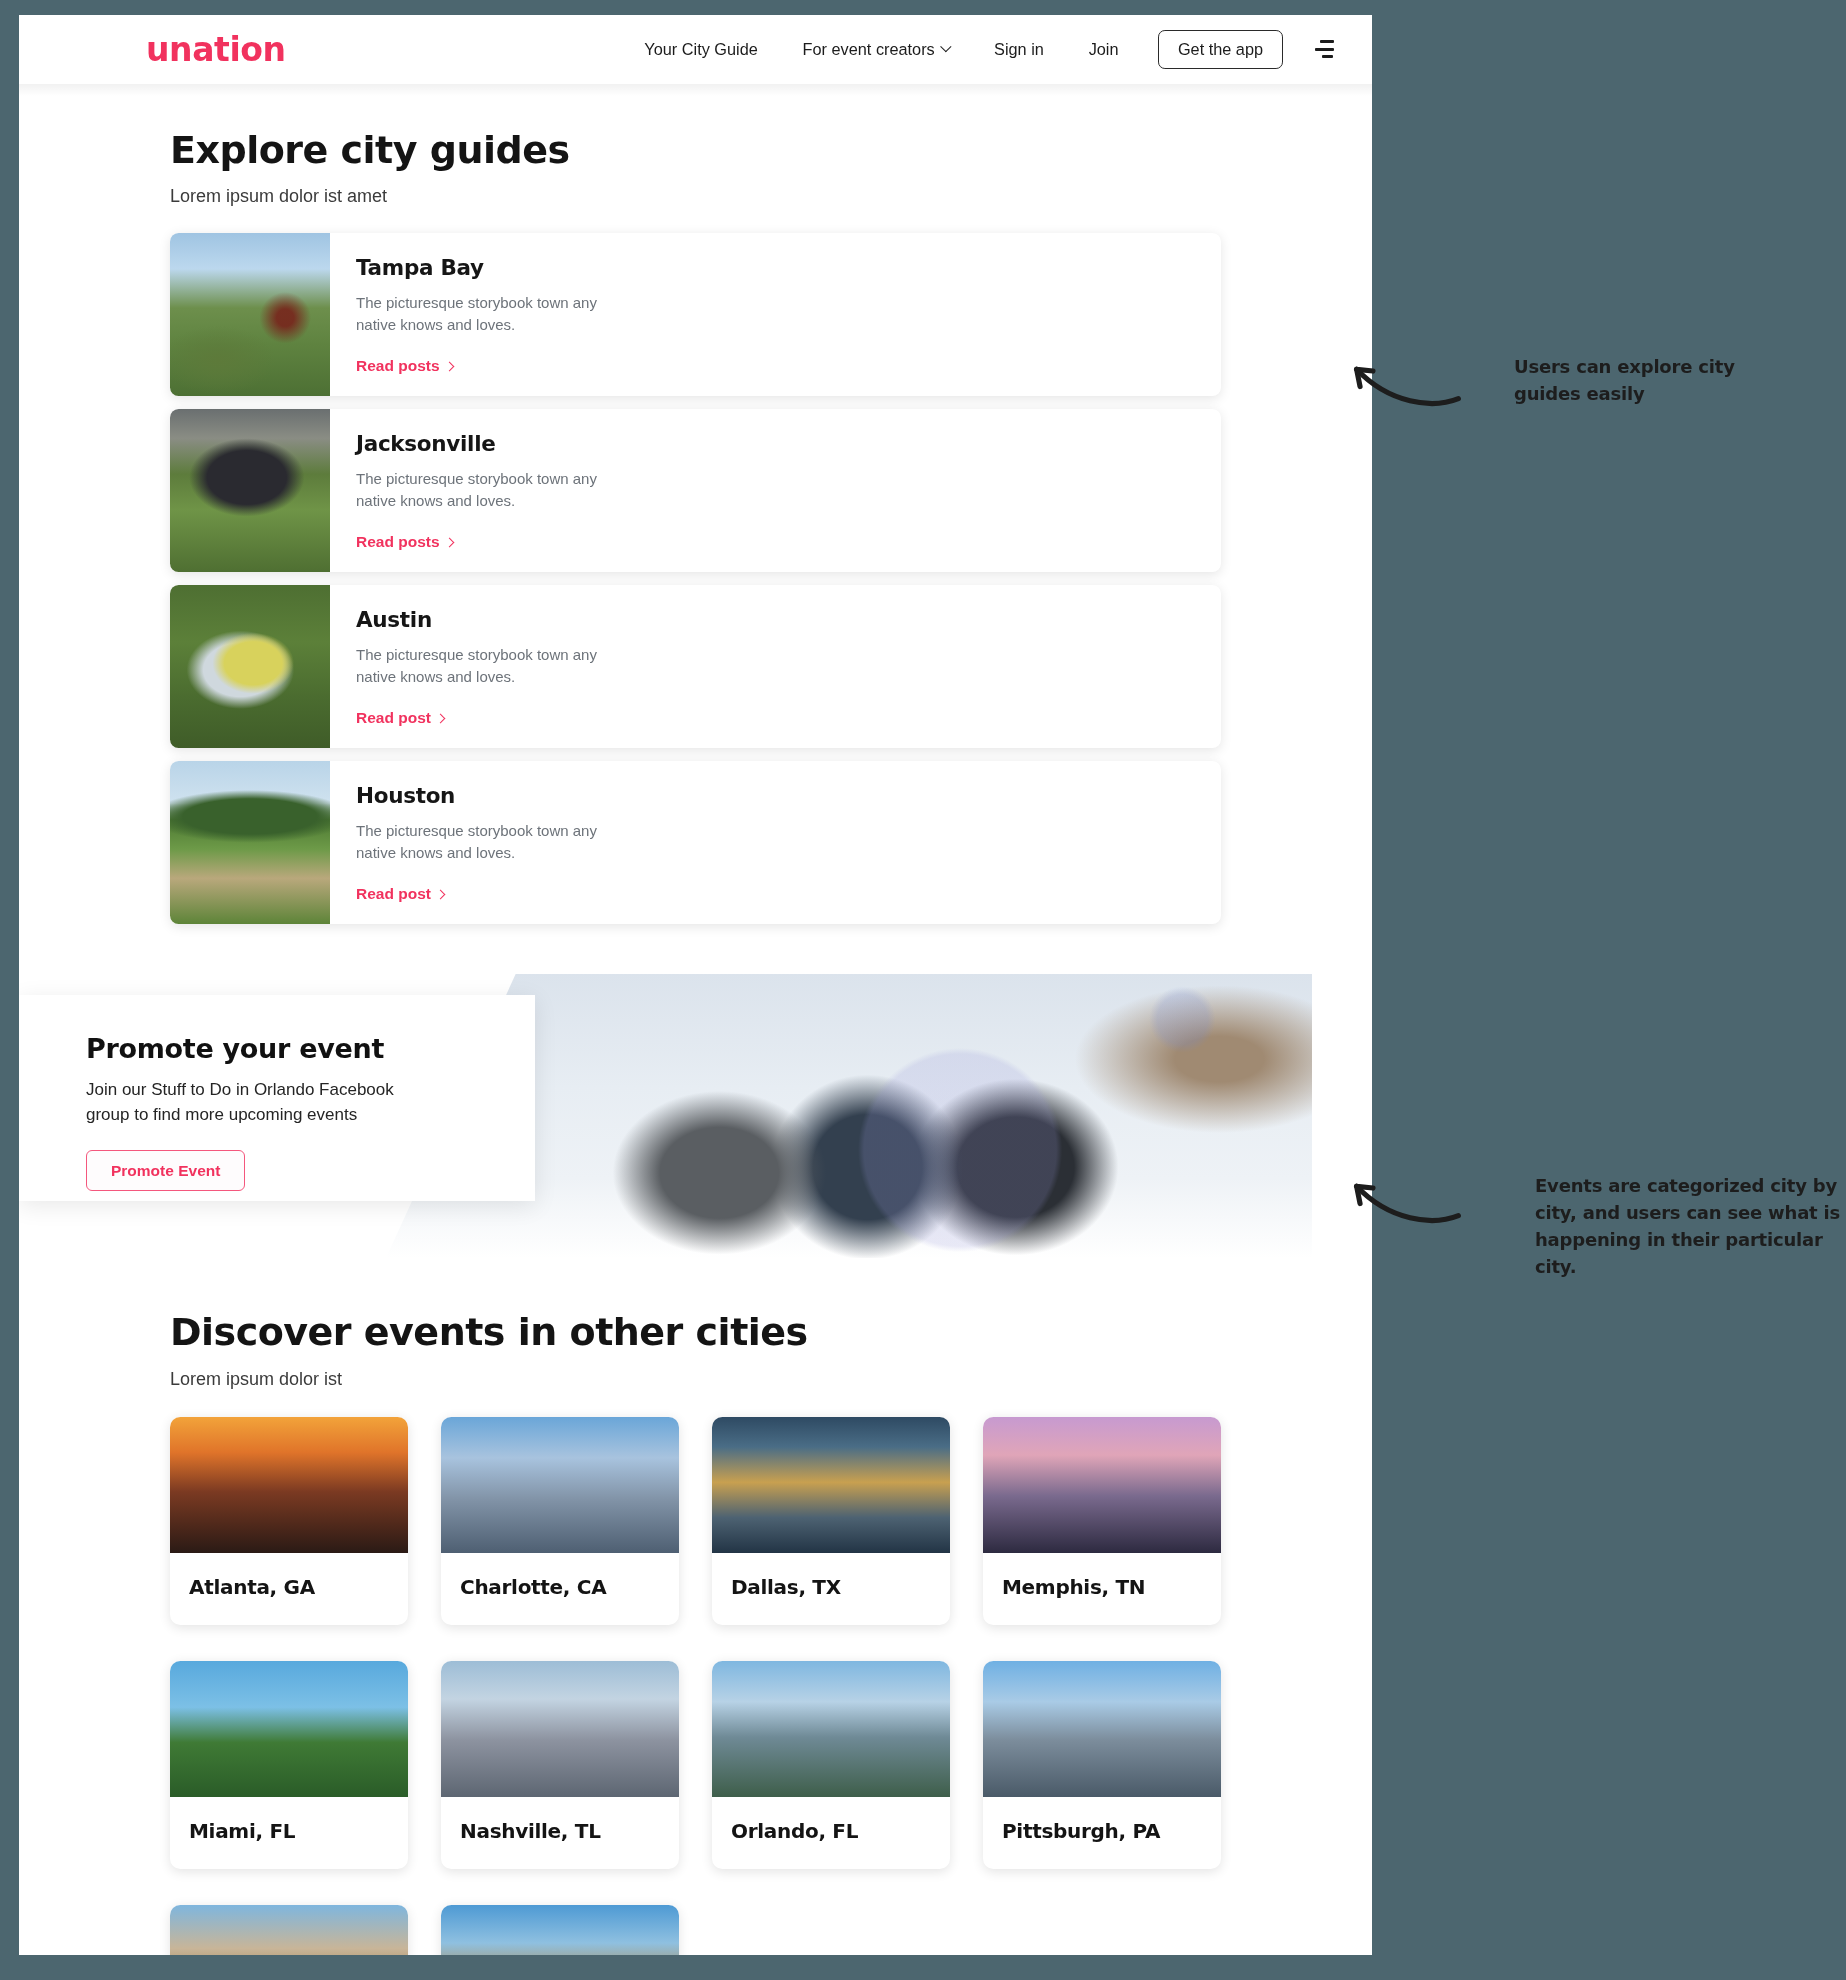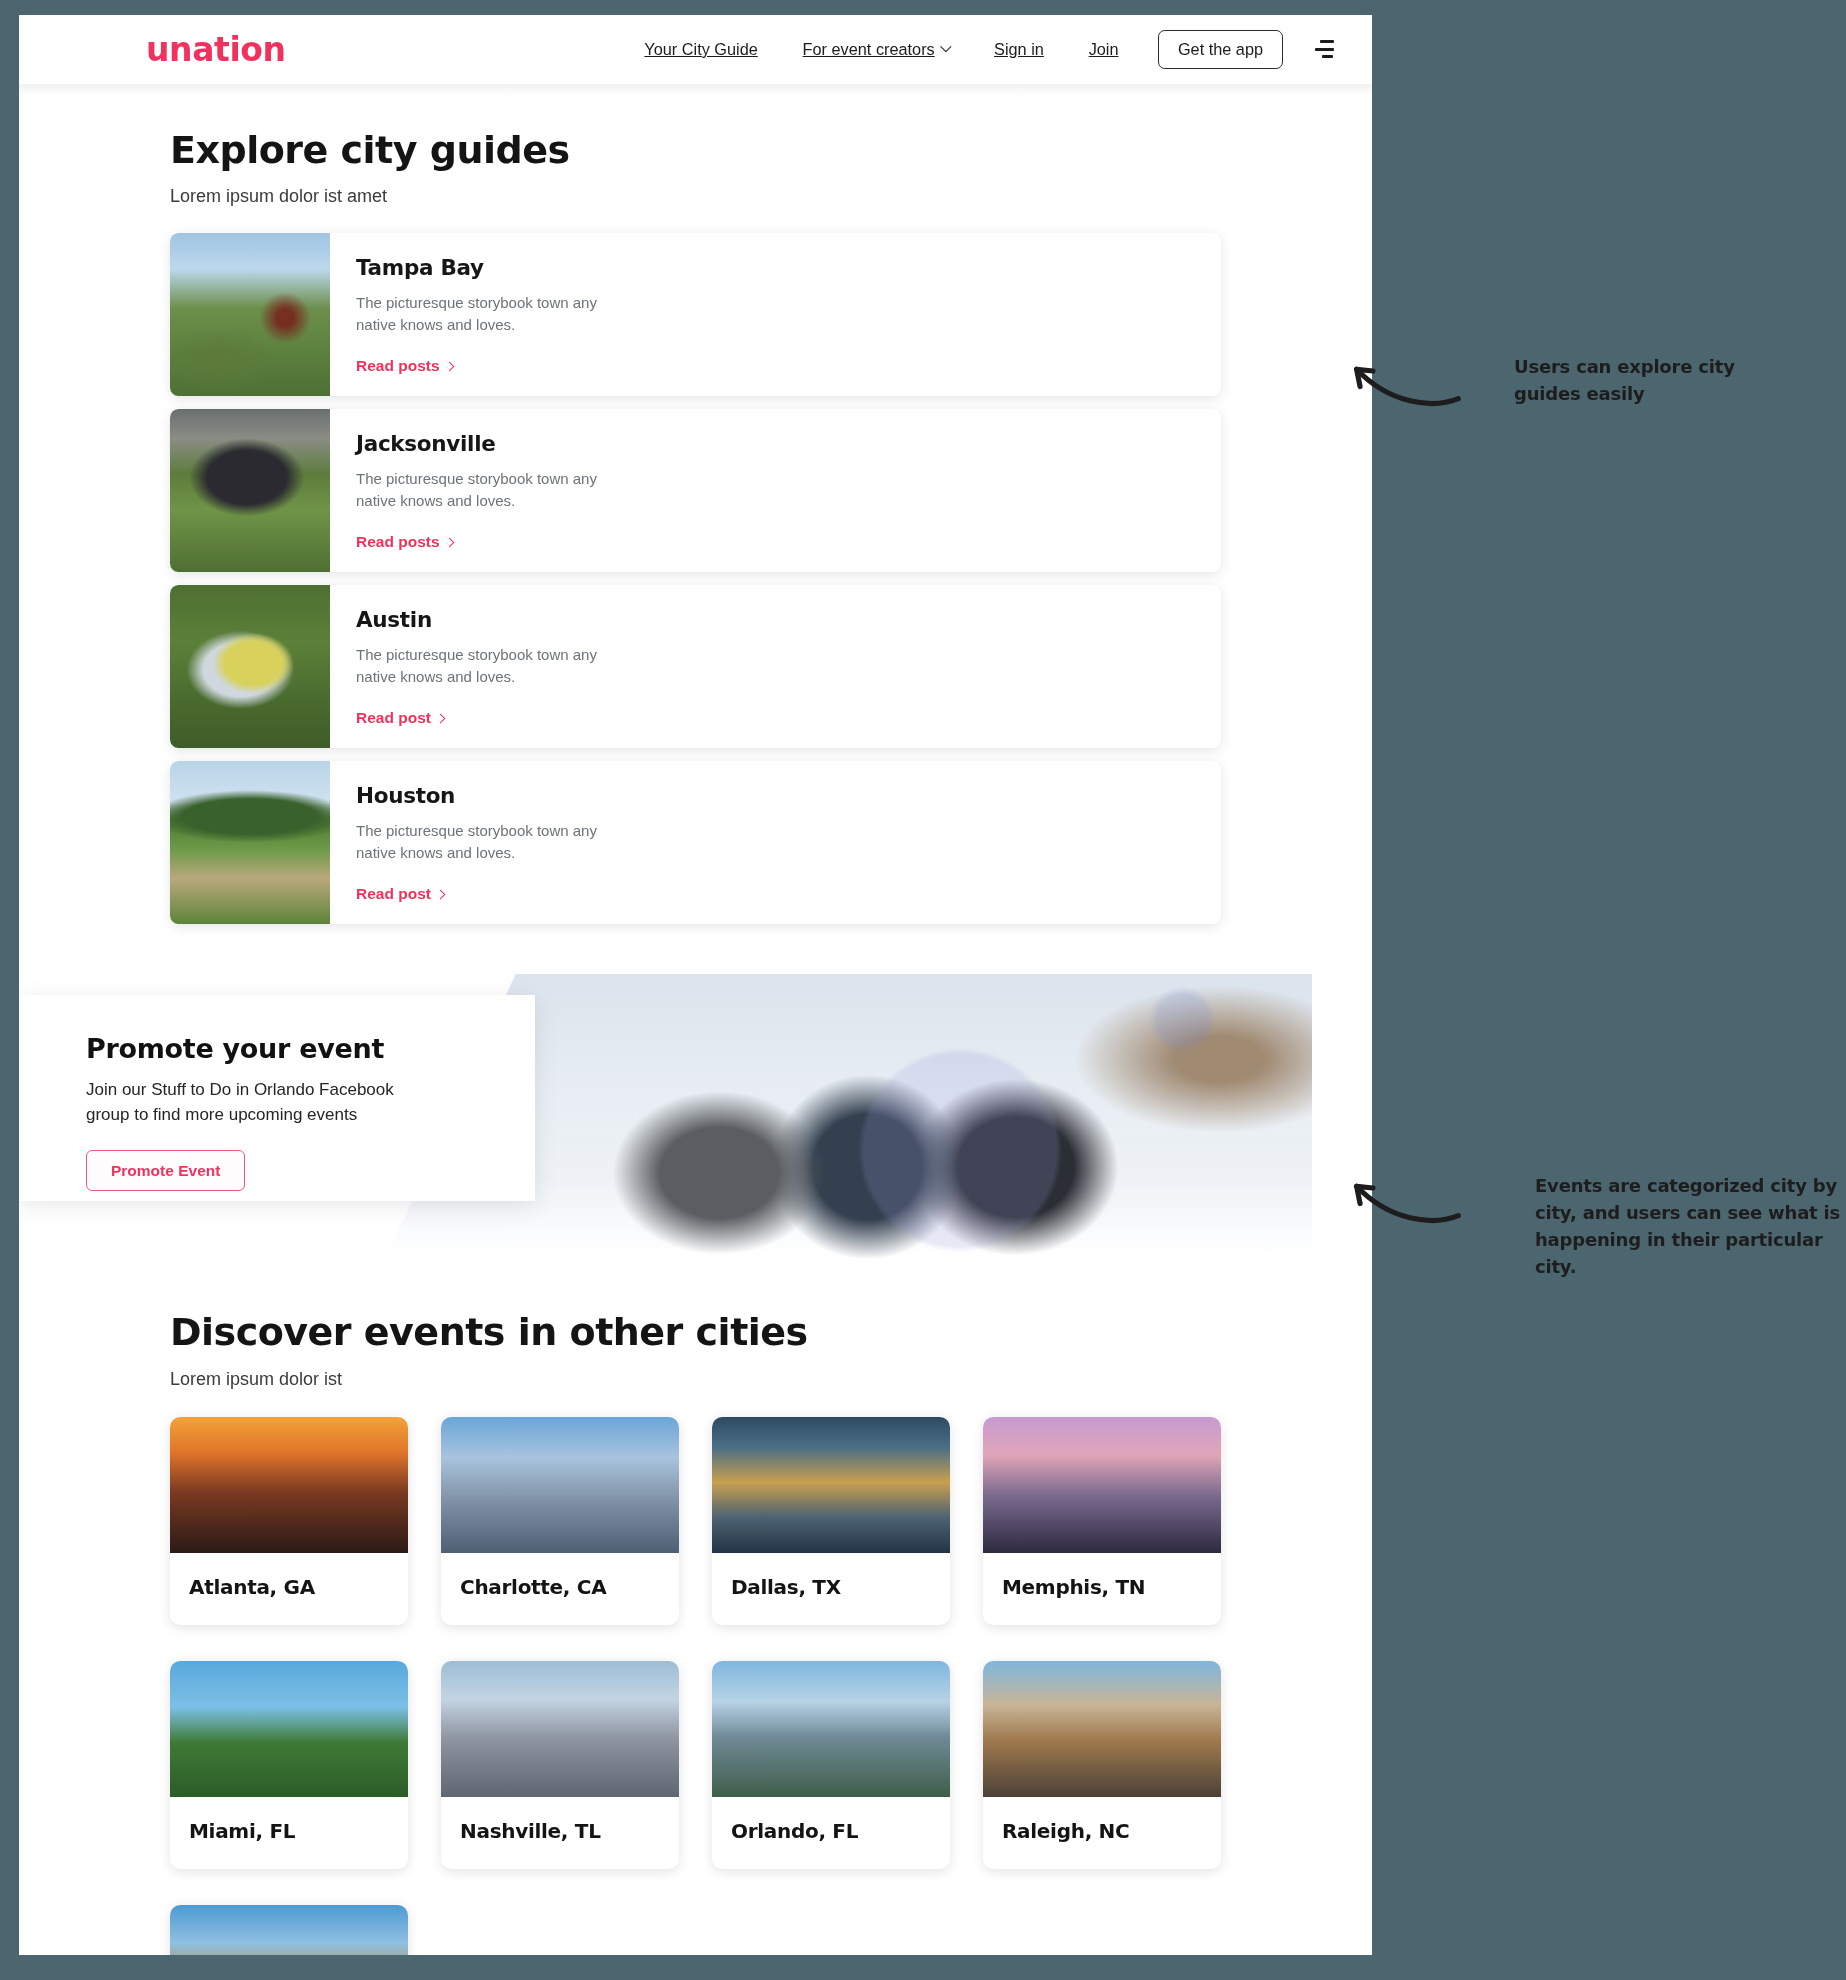--- a/index.html
+++ b/index.html
@@ -56,21 +56,20 @@
   }
   .nav-link {
     font-size: 16.3px;
     color: #1c1c1c;
     padding: 0 22.4px;
     white-space: nowrap;
     line-height: 1;
     display: flex;
     align-items: center;
     gap: 6.9px;
-    text-decoration: underline;
   }
   .caret {
     display: inline-block;
     width: 7.7px;
     height: 7.7px;
     border-right: 1.7px solid #222;
     border-bottom: 1.7px solid #222;
     transform: rotate(45deg) translate(-1.7px,-1.7px);
   }
   .app-btn {
@@ -450,20 +449,24 @@
         <div class="city-card">
           <div class="city-img sky-nashville"></div>
           <div class="city-name">Nashville, TL</div>
         </div>
 
         <div class="city-card">
           <div class="city-img sky-orlando"></div>
           <div class="city-name">Orlando, FL</div>
         </div>
 
+        <div class="city-card">
+          <div class="city-img sky-pittsburgh"></div>
+          <div class="city-name">Pittsburgh, PA</div>
+        </div>
 
         <div class="city-card">
           <div class="city-img sky-raleigh"></div>
           <div class="city-name">Raleigh, NC</div>
         </div>
 
         <div class="city-card">
           <div class="city-img sky-sanantonio"></div>
           <div class="city-name">San Antonio, TX</div>
         </div>

